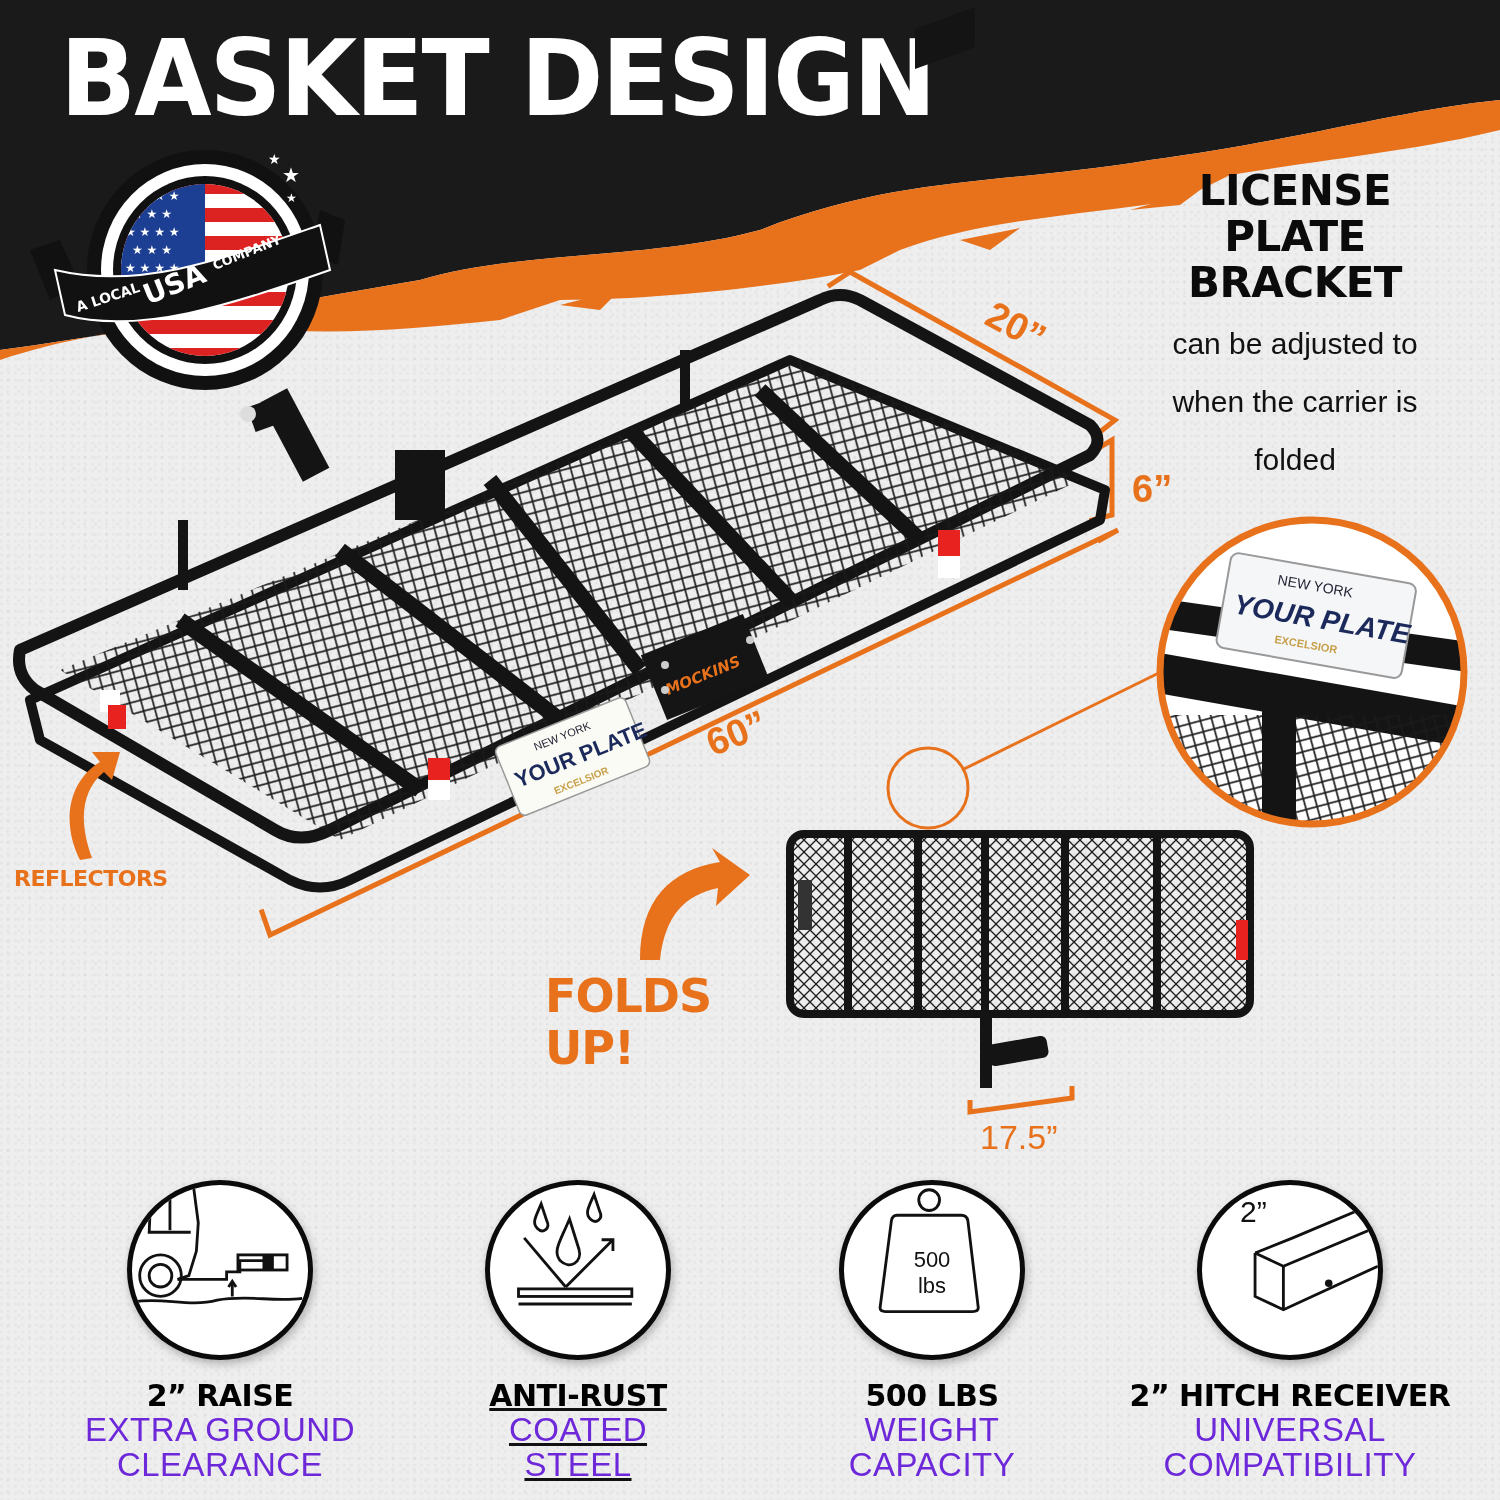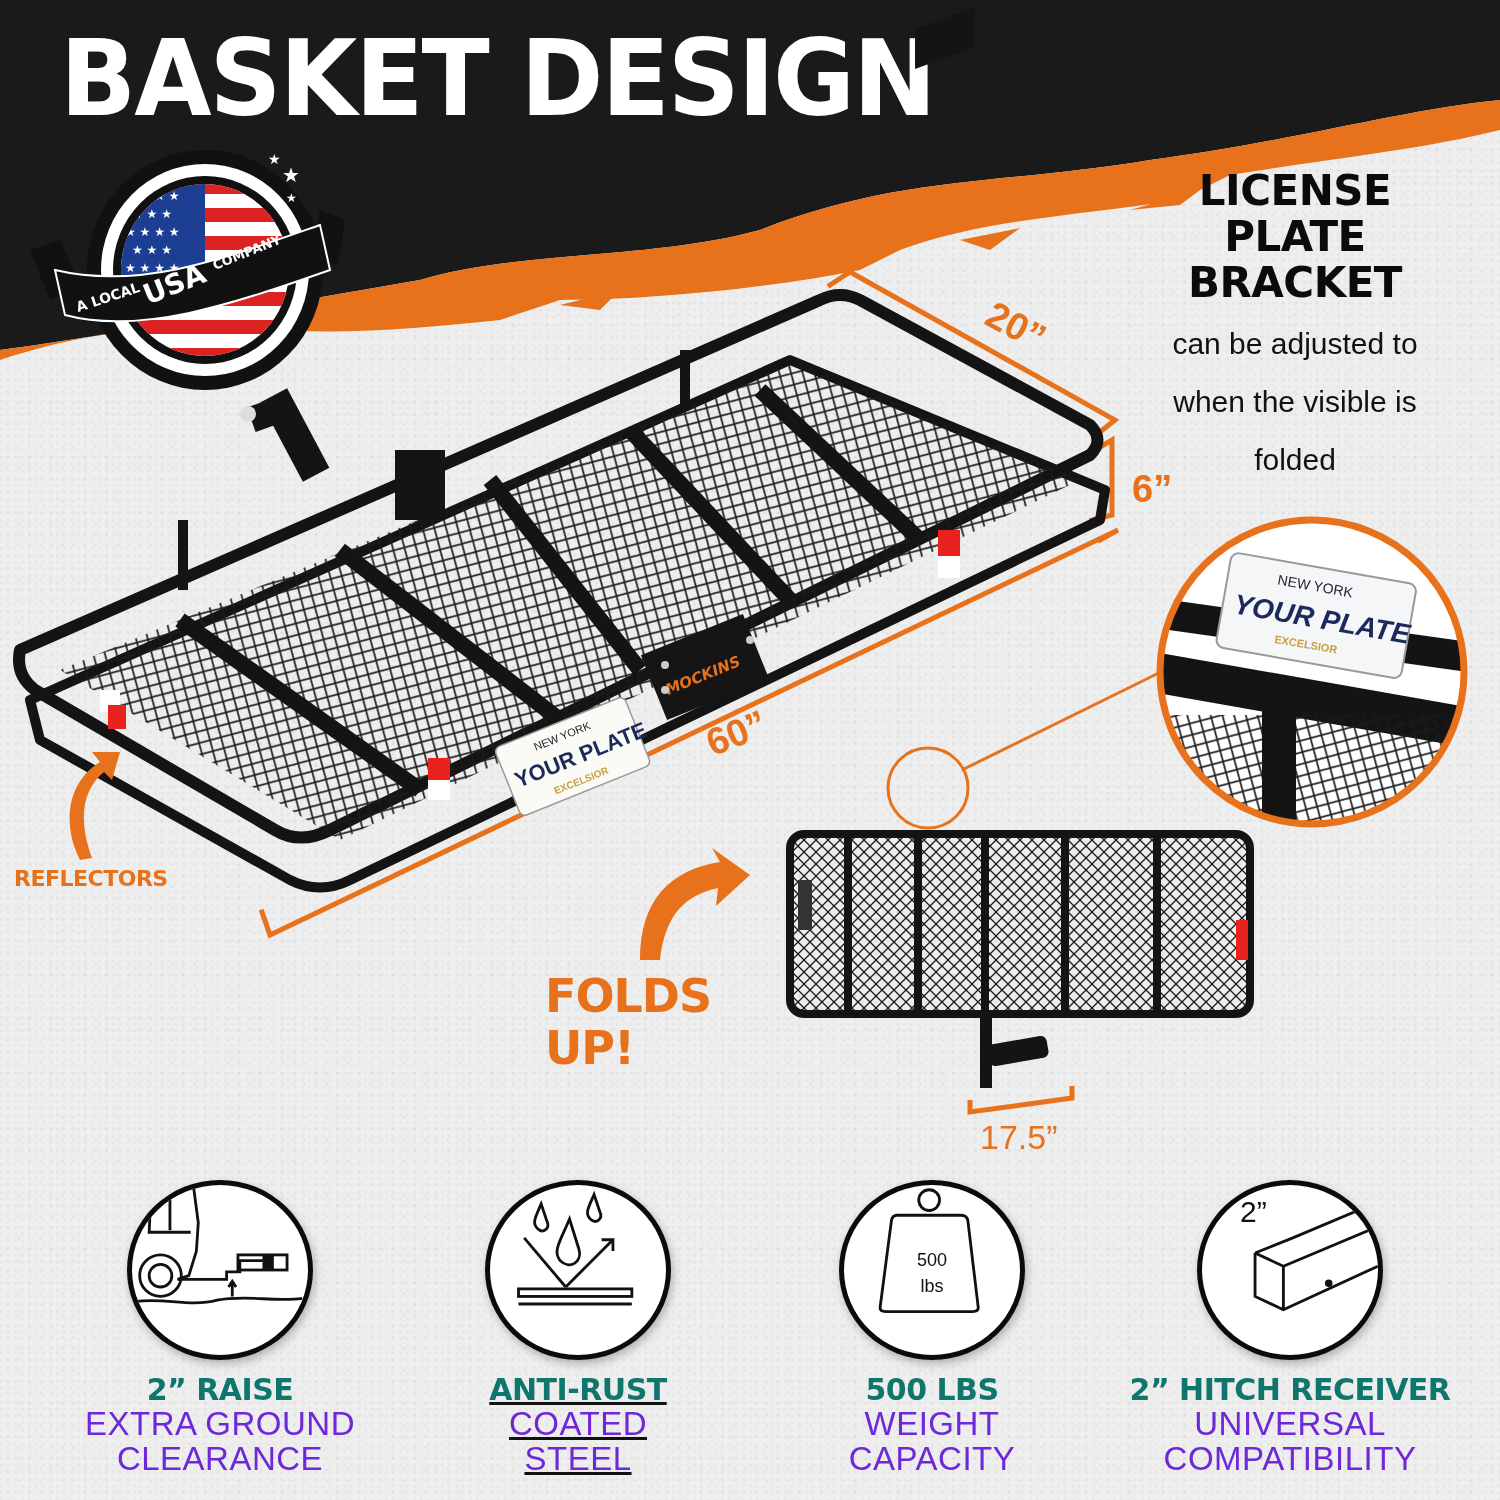--- a/index.html
+++ b/index.html
@@ -55,32 +55,32 @@
 
   .features { position: absolute; left: 0; top: 1180px; width: 1500px; height: 320px; }
   .feature { position: absolute; top: 0; width: 360px; text-align: center; }
   .feature .circle {
     width: 186px; height: 180px; margin: 0 auto;
     border-radius: 50%; background: #fff; border: 5px solid #0b0b0b;
     box-shadow: 2px 4px 8px rgba(0,0,0,0.25);
     position: relative; overflow: hidden;
   }
   .feature .f-title {
-    margin-top: 14px;
-    font-family: "DejaVu Sans", sans-serif; font-weight: 900;
-    font-size: 30px; color: #0f766e; letter-spacing: -0.5px; line-height: 32px;
+    margin-top: 20px;
+    font-family: "DejaVu Sans", sans-serif; font-weight: 900;
+    font-size: 30px; color: #000000; letter-spacing: -0.5px; line-height: 32px;
   }
   .feature .f-sub {
     font-family: "Liberation Sans", sans-serif; font-size: 33px; line-height: 35px;
     color: #6d28d9; letter-spacing: 0.5px;
   }
   .feature .circle svg { position: absolute; inset: 0; }
   .weight-text {
     position: absolute; left: 0; right: 0; top: 62px; text-align: center;
-    font-family: "Liberation Sans", sans-serif; font-size: 18px; line-height: 26px; color: #111;
+    font-family: "Liberation Sans", sans-serif; font-size: 22px; line-height: 26px; color: #111;
   }
   .two-inch {
     position: absolute; left: 38px; top: 10px;
     font-family: "Liberation Sans", sans-serif; font-size: 30px; color: #111;
   }
   .svg-layer { position: absolute; left: 0; top: 0; }
   .mockins {
     font-family: "DejaVu Sans", sans-serif; font-weight: 900; font-style: italic;
   }
   .plate-text { font-family: "Liberation Sans", sans-serif; }
@@ -133,21 +133,21 @@
   <text x="58" y="172" fill="#fff" font-size="14" font-weight="900" font-family="DejaVu Sans, sans-serif" transform="rotate(-18 58 172)">A LOCAL</text>
   <text x="128" y="165" fill="#fff" font-size="28" font-weight="900" font-family="DejaVu Sans, sans-serif" transform="rotate(-22 128 165)">USA</text>
   <text x="195" y="130" fill="#fff" font-size="13" font-weight="900" font-family="DejaVu Sans, sans-serif" transform="rotate(-22 195 130)">COMPANY</text>
 </svg>
 
 <div class="lp-block">
   <div class="lp-title">LICENSE</div>
   <div class="lp-title">PLATE</div>
   <div class="lp-title">BRACKET</div>
   <div class="lp-desc">can be adjusted to</div>
-  <div class="lp-desc">when the visible is</div>
+  <div class="lp-desc">when the carrier is</div>
   <div class="lp-desc">folded</div>
 </div>
 
 <svg class="svg-layer" width="1500" height="1180" viewBox="0 0 1500 1180">
 
   <g stroke="#e8711c" stroke-width="5" fill="none" stroke-linecap="square">
     <polyline points="830,285 850,272 1115,420 1100,432"></polyline>
     <polyline points="1092,452 1112,440 1112,515 1092,520"></polyline>
     <polyline points="1100,540 1118,530 270,935 262,912"></polyline>
   </g>

